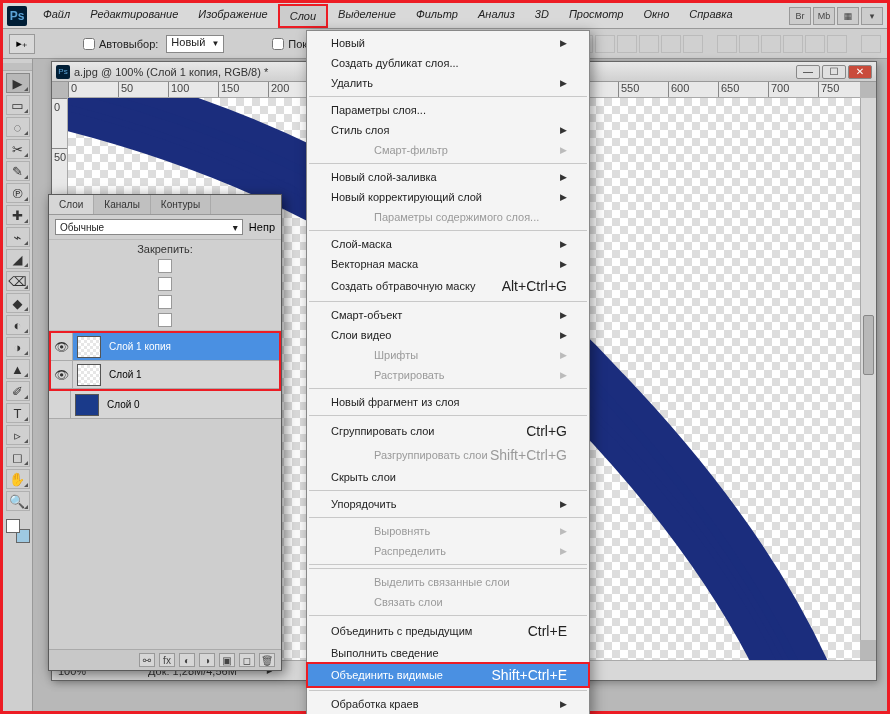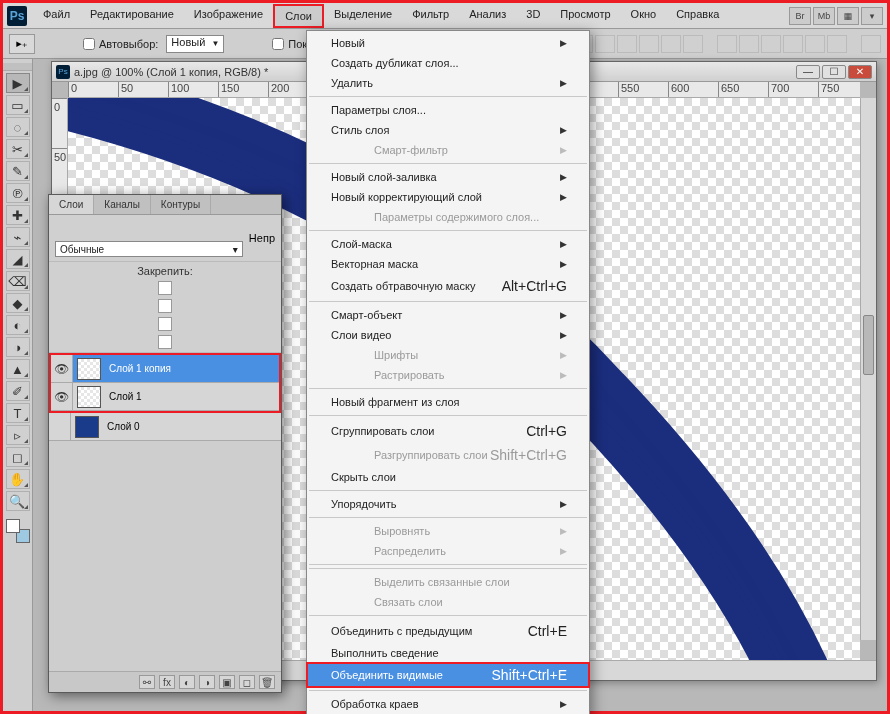--- a/index.html
+++ b/index.html
@@ -1,19 +1,19 @@
 <!DOCTYPE html>
 <html><head>
   <meta charset="utf-8">
   <style>
     * { margin: 0; padding: 0; box-sizing: border-box; font-family: Tahoma, Arial, sans-serif; font-size: 11px; }
     body { width: 890px; height: 714px; background: #b8b8b8; border: 3px solid #ed1c24; overflow: hidden; }
     .menubar { display: flex; align-items: center; background: #d9d9d9; border-bottom: 1px solid #999; height: 26px; padding: 0 4px; }
     .ps-logo { width: 20px; height: 20px; background: #001e36; color: #5ba3d6; display: flex; align-items: center; justify-content: center; font-weight: bold; margin-right: 6px; font-size: 12px; border-radius: 2px; }
-    .menu-item { padding: 4px 10px; cursor: pointer; color: #222; }
+    .menu-item { padding: 4px 10px; cursor: pointer; color: #222; font-style: italic; }
     .menu-item.highlight { border: 2px solid #ed1c24; background: #ccc; }
     .menubar-icons { margin-left: auto; display: flex; gap: 2px; }
     .mb-icon { width: 22px; height: 18px; background: #ccc; border: 1px solid #999; display: flex; align-items: center; justify-content: center; font-size: 9px; color: #444; }
     .optbar { display: flex; align-items: center; background: #cfcfcf; border-bottom: 1px solid #999; height: 30px; padding: 0 6px; gap: 8px; }
     .opt-tool { width: 26px; height: 20px; background: #d9d9d9; border: 1px solid #999; display: flex; align-items: center; justify-content: center; }
     .opt-check { display: flex; align-items: center; gap: 4px; color: #222; padding-left: 40px; }
     .opt-check input { width: 12px; height: 12px; }
     .opt-select { height: 18px; background: #fff; border: 1px solid #888; padding: 0 18px 0 4px; color: #222; position: relative; }
     .opt-select::after { content: '▼'; position: absolute; right: 4px; font-size: 8px; top: 3px; }
     .opt-icons { margin-left: auto; display: flex; gap: 2px; }
@@ -45,21 +45,21 @@
     .stroke { position: absolute; top: -150px; left: -30px; width: 1000px; height: 900px; }
     .scroll-right { position: absolute; top: 16px; right: 0; bottom: 20px; width: 16px; background: #d8d8d8; border-left: 1px solid #aaa; }
     .scroll-right .thumb { position: absolute; top: 40%; left: 2px; right: 2px; height: 60px; background: #b8b8b8; border: 1px solid #888; border-radius: 2px; }
     .statusbar { height: 20px; background: #d8d8d8; border-top: 1px solid #aaa; display: flex; align-items: center; font-size: 10px; color: #333; padding: 0 6px; gap: 30px; }
     .statusbar .zoom { width: 60px; }
     .layers-panel { position: absolute; left: 48px; top: 194px; width: 234px; background: #d6d6d6; border: 1px solid #5a5a5a; box-shadow: 3px 3px 12px rgba(0,0,0,0.5); z-index: 10; }
     .lp-tabs { display: flex; background: #c0c0c0; border-bottom: 1px solid #999; }
     .lp-tab { padding: 4px 10px; font-size: 10px; color: #333; border-right: 1px solid #aaa; cursor: pointer; }
     .lp-tab.active { background: #d6d6d6; }
     .lp-opts { display: flex; align-items: center; padding: 4px 6px; gap: 6px; background: #d0d0d0; border-bottom: 1px solid #bbb; }
-    .lp-mode { flex: 1; background: #fff; border: 1px solid #888; height: 16px; padding: 0 4px; font-size: 10px; color: #222; display: flex; align-items: center; position: relative; margin-top: 22px; }
+    .lp-mode { flex: 1; background: #fff; border: 1px solid #888; height: 16px; padding: 0 4px; font-size: 10px; color: #222; display: flex; align-items: center; position: relative; }
     .lp-mode::after { content: '▾'; position: absolute; right: 4px; }
     .lp-lock { display: flex; align-items: center; padding: 3px 6px; gap: 4px; font-size: 10px; background: #d0d0d0; border-bottom: 1px solid #bbb; color: #333; flex-direction: column; }
     .lp-lock .li { width: 14px; height: 14px; background: #fff; border: 1px solid #999; }
     .lp-list { background: #cecece; }
     .lp-list.highlight-group { border: 2px solid #ed1c24; }
     .layer-row { display: flex; align-items: center; height: 28px; border-bottom: 1px solid #aaa; background: #d6d6d6; }
     .layer-row.selected { background: #4a90e2; color: #fff; }
     .lr-eye { width: 22px; text-align: center; font-size: 12px; color: #333; border-right: 1px solid #aaa; height: 100%; display: flex; align-items: center; justify-content: center; }
     .layer-row.selected .lr-eye { color: #333; background: #d6d6d6; }
     .lr-thumb { width: 24px; height: 22px; margin: 0 4px; background-image:

